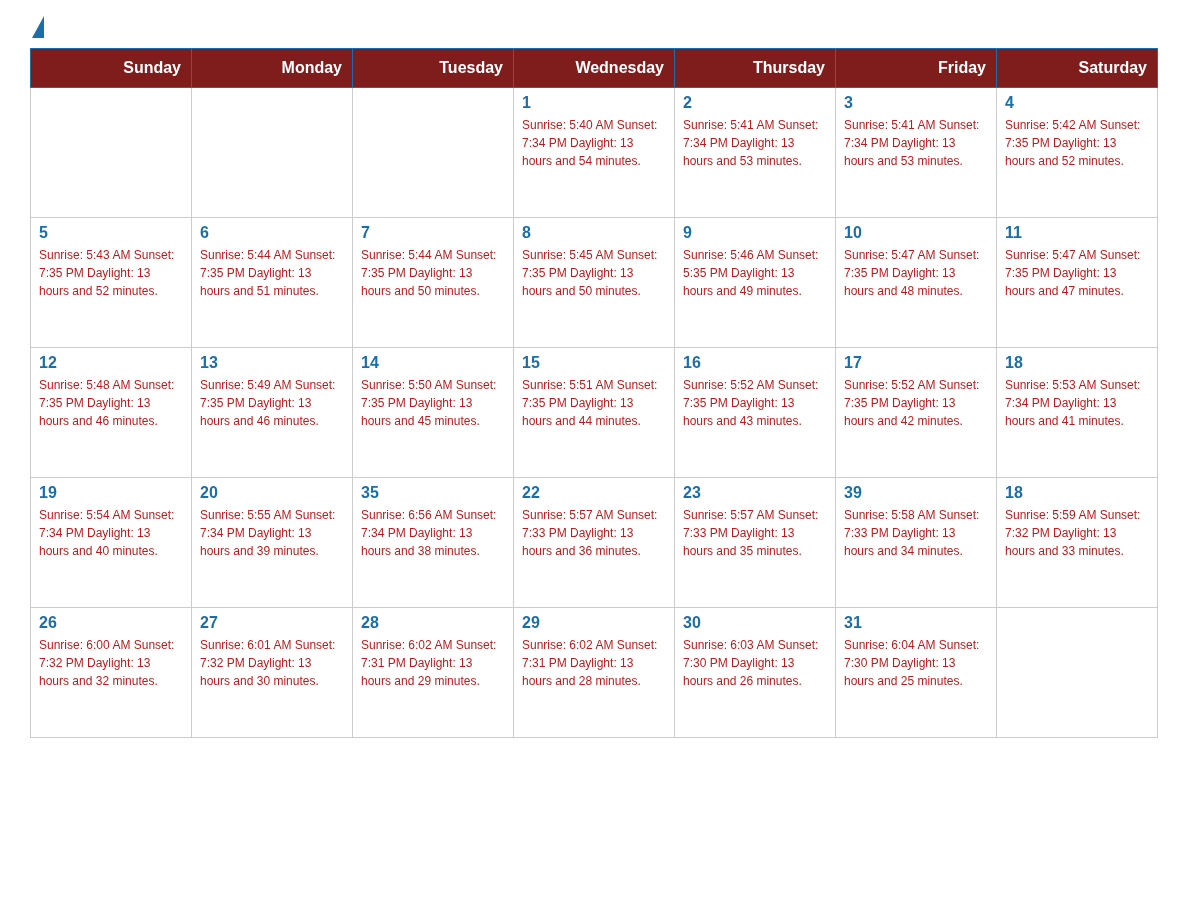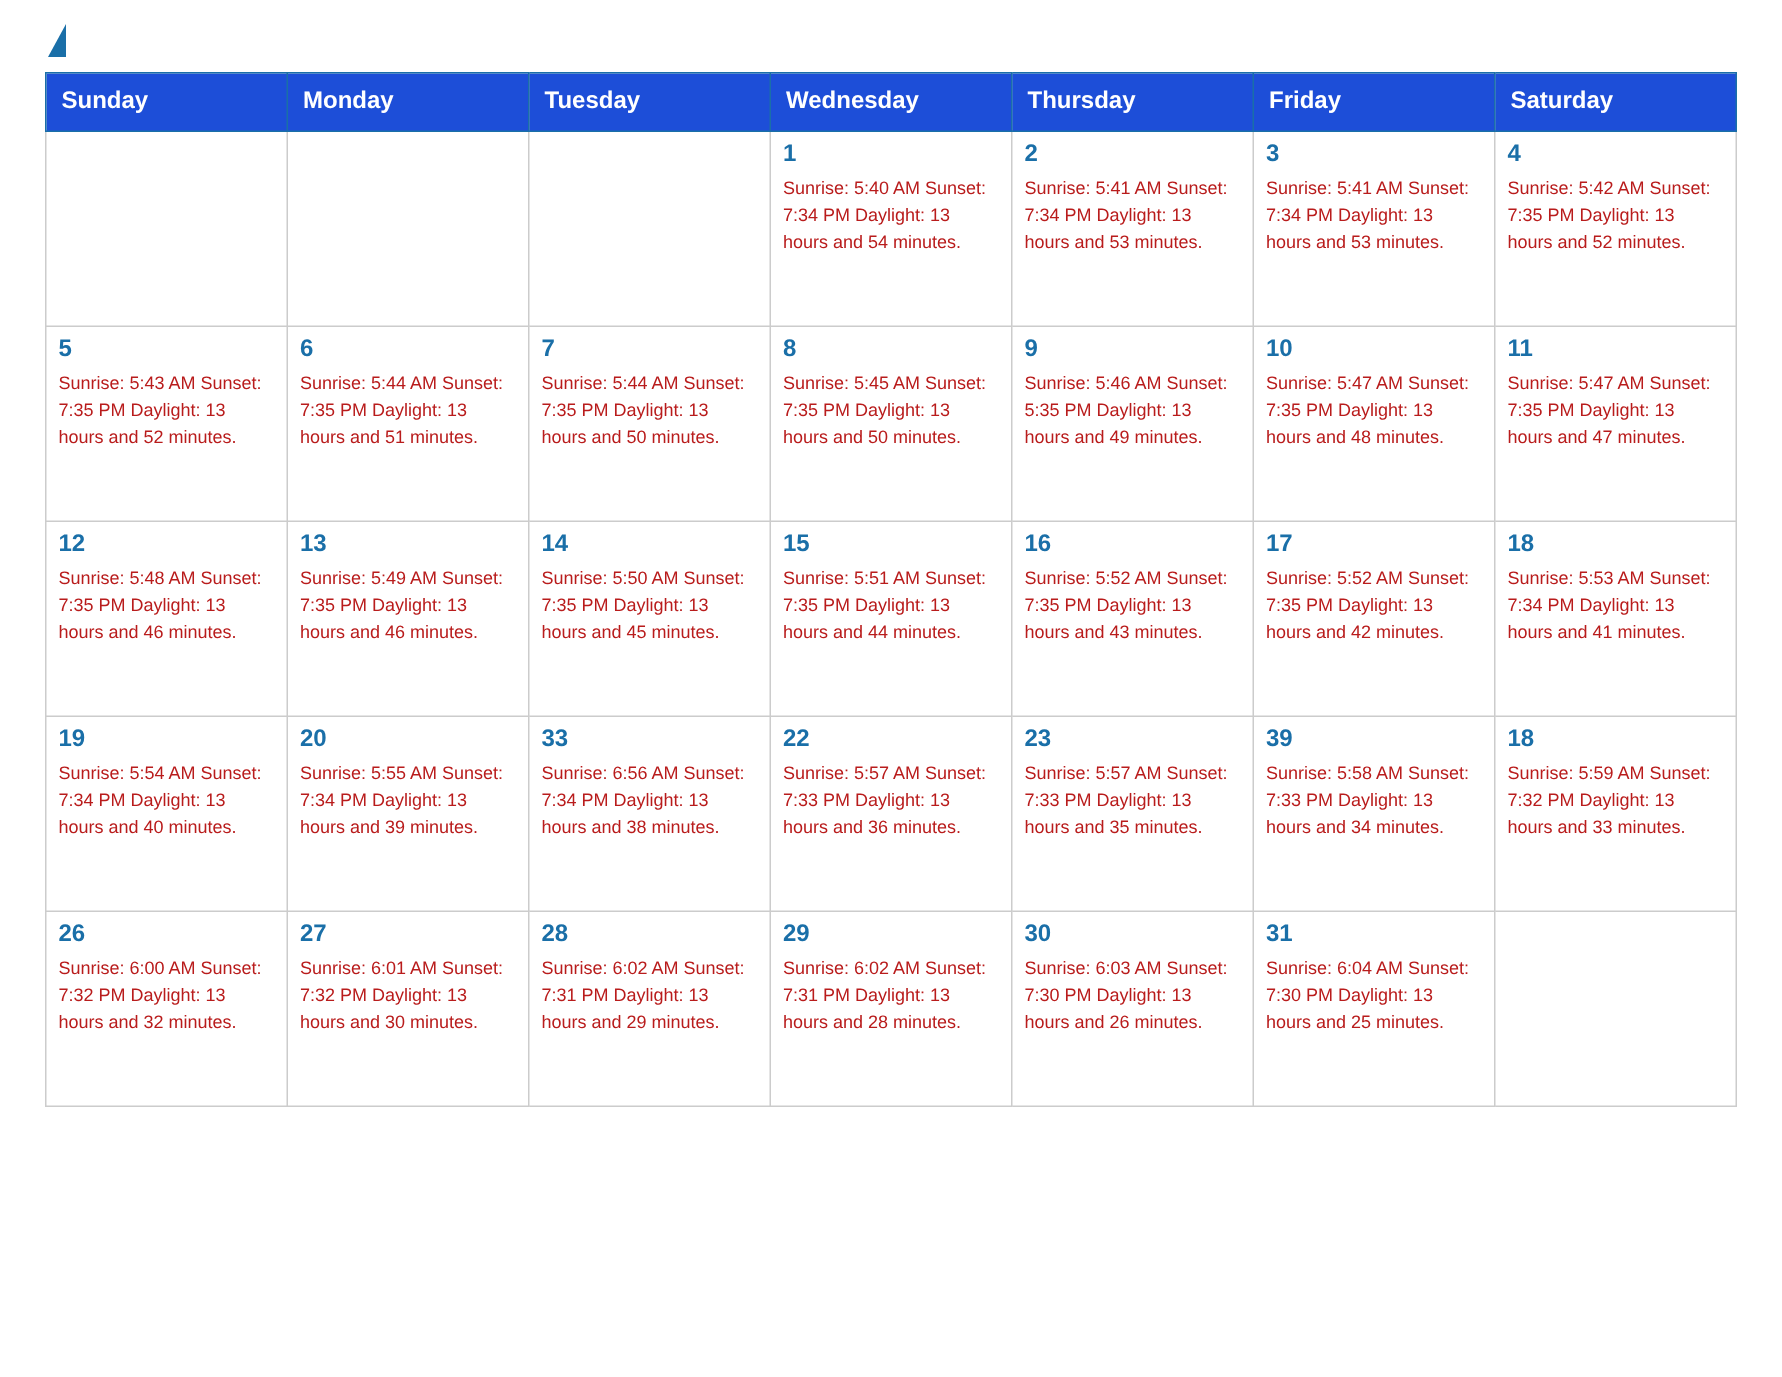--- a/index.html
+++ b/index.html
@@ -59,26 +59,26 @@
       font-size: 20px;
       color: #444;
       margin-top: 4px;
     }
     .calendar-table {
       width: 100%;
       border-collapse: collapse;
       margin-top: 10px;
     }
     .calendar-table thead th {
-      background-color: #1d4ed8;
+      background-color: #7f1d1d;
       color: #fff;
       padding: 10px 10px;
       font-size: 16px;
       font-weight: bold;
-      text-align: left;
+      text-align: right;
       border: 1px solid #1a6fa8;
     }
     .calendar-table tbody td {
       border: 1px solid #ccc;
       vertical-align: top;
       padding: 6px 8px;
       width: 14.28%;
       min-height: 110px;
       height: 130px;
     }
@@ -272,21 +272,21 @@
 and 40 minutes.</div>
         </td>
         <td>
           <span class="day-number">20</span>
           <div class="day-info">Sunrise: 5:55 AM
 Sunset: 7:34 PM
 Daylight: 13 hours
 and 39 minutes.</div>
         </td>
         <td>
-          <span class="day-number">33</span>
+          <span class="day-number">35</span>
           <div class="day-info">Sunrise: 6:56 AM
 Sunset: 7:34 PM
 Daylight: 13 hours
 and 38 minutes.</div>
         </td>
         <td>
           <span class="day-number">22</span>
           <div class="day-info">Sunrise: 5:57 AM
 Sunset: 7:33 PM
 Daylight: 13 hours

